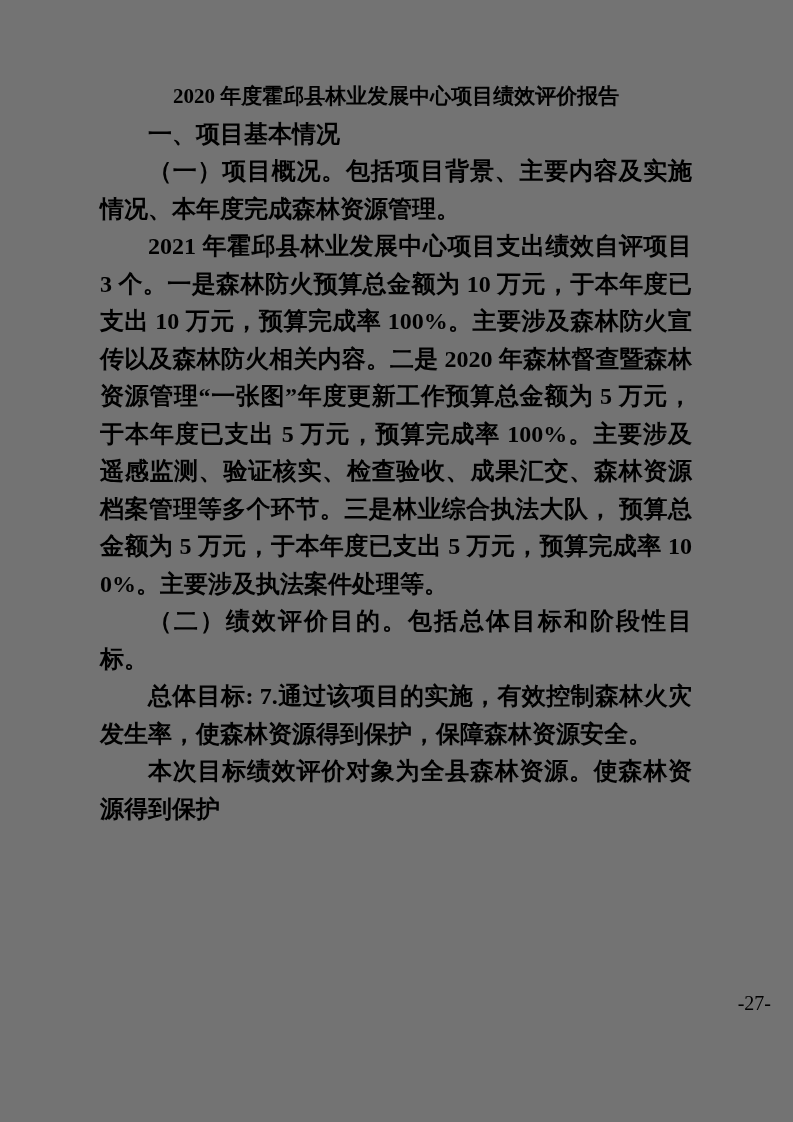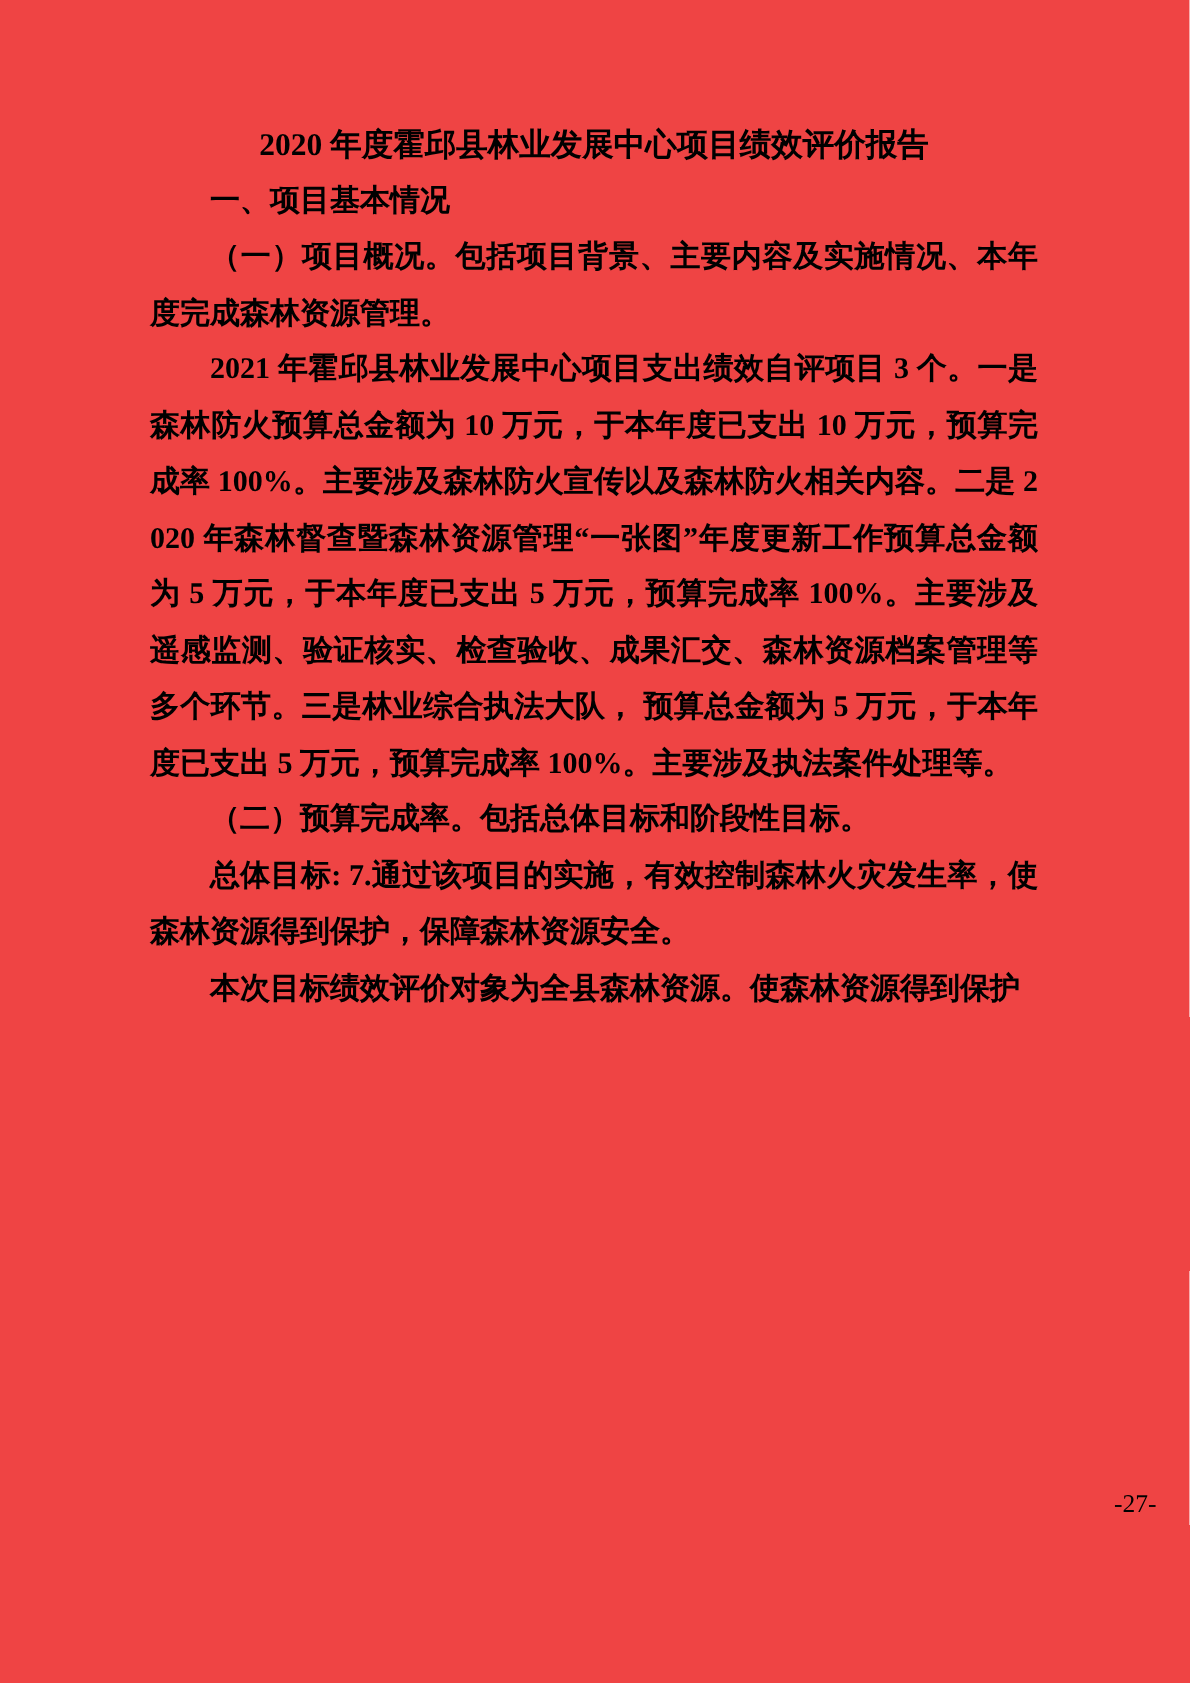--- a/index.html
+++ b/index.html
@@ -4,34 +4,34 @@
 <style>
   html, body {
     margin: 0;
     padding: 0;
     background: #ffffff;
   }
   .page {
     position: relative;
     width: 793px;
     height: 1122px;
-    background: #ef4444;
+    background: #737373;
     overflow: hidden;
     font-family: "Liberation Serif", "DejaVu Serif", serif;
     color: #000000;
   }
   .content {
     position: absolute;
     top: 78px;
     left: 100px;
     width: 592px;
   }
   .content p {
     margin: 0;
-    font-size: 20px;
+    font-size: 24px;
     line-height: 37.5px;
     text-align: justify;
     text-justify: inter-ideograph;
     word-break: break-all;
   }
   p.doc-title {
     text-align: center;
     font-weight: bold;
     font-size: 21px;
     text-indent: 0;
@@ -42,40 +42,40 @@
     text-indent: 2em;
   }
   p.body-text {
     text-indent: 2em;
     font-weight: bold;
   }
   .page-number {
     position: absolute;
     top: 993px;
     right: 22px;
-    font-size: 17px;
+    font-size: 20px;
     line-height: 20px;
     font-family: "Liberation Serif", "DejaVu Serif", serif;
     color: #000000;
   }
 </style>
 </head>
 <body>
 
 <div class="page">
   <div class="content">
     <p class="doc-title">2020 年度霍邱县林业发展中心项目绩效评价报告</p>
 
     <p class="h-level1">一、项目基本情况</p>
 
     <p class="h-level2">（一）项目概况。包括项目背景、主要内容及实施情况、本年度完成森林资源管理。</p>
 
     <p class="body-text">2021 年霍邱县林业发展中心项目支出绩效自评项目 3 个。一是森林防火预算总金额为 10 万元，于本年度已支出 10 万元，预算完成率 100%。主要涉及森林防火宣传以及森林防火相关内容。二是 2020 年森林督查暨森林资源管理“一张图”年度更新工作预算总金额为 5 万元，于本年度已支出 5 万元，预算完成率 100%。主要涉及遥感监测、验证核实、检查验收、成果汇交、森林资源档案管理等多个环节。三是林业综合执法大队， 预算总金额为 5 万元，于本年度已支出 5 万元，预算完成率 100%。主要涉及执法案件处理等。</p>
 
-    <p class="h-level2">（二）预算完成率。包括总体目标和阶段性目标。</p>
+    <p class="h-level2">（二）绩效评价目的。包括总体目标和阶段性目标。</p>
 
     <p class="body-text">总体目标: 7.通过该项目的实施，有效控制森林火灾发生率，使森林资源得到保护，保障森林资源安全。</p>
 
 
 
 
     <p class="body-text">本次目标绩效评价对象为全县森林资源。使森林资源得到保护</p>
   </div>
 
   <div class="page-number">-27-</div>

